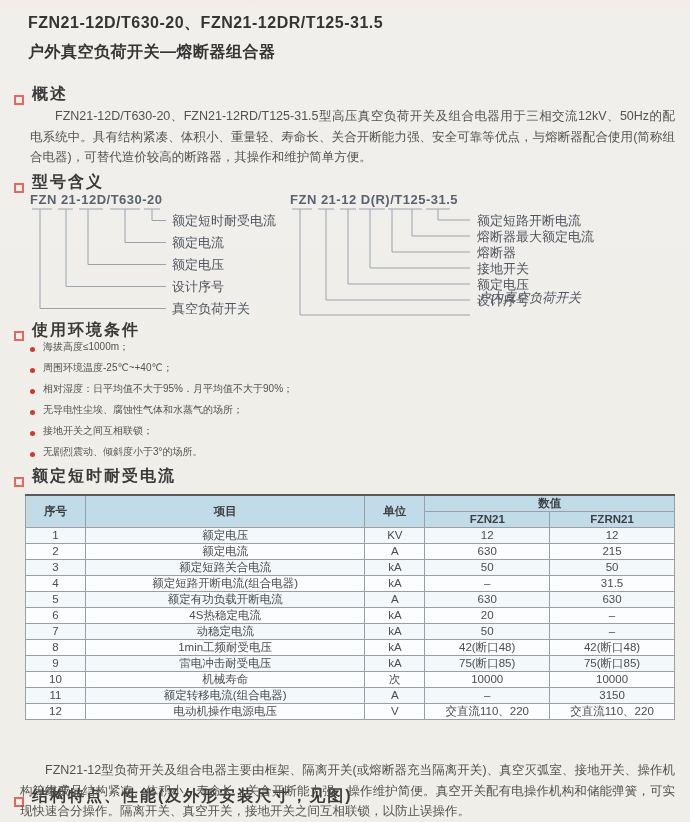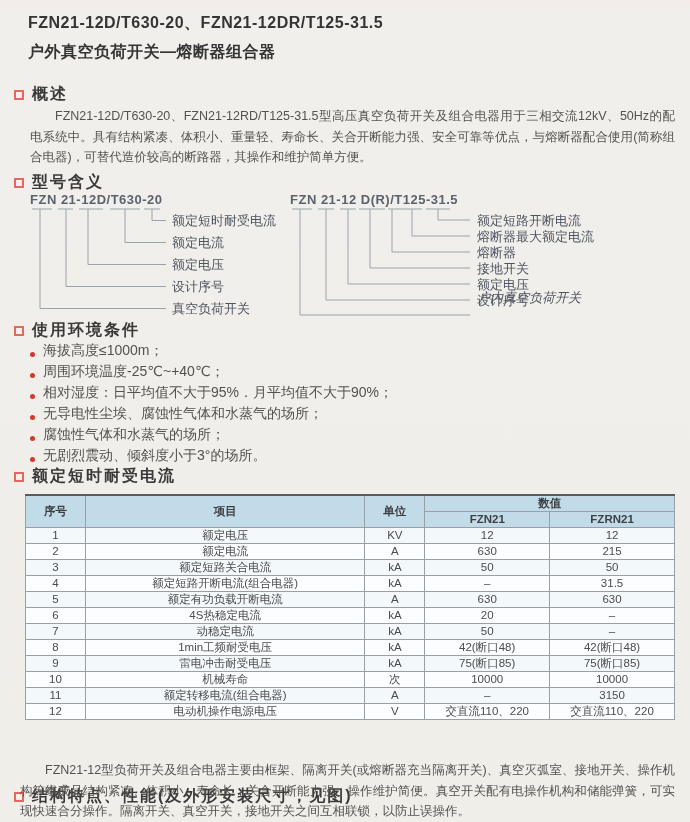--- a/index.html
+++ b/index.html
@@ -11,38 +11,38 @@
     overflow:hidden;
   }
   .page { position:relative; width:690px; height:822px;
     background:linear-gradient(180deg,#f3ece9 0,#f1efeb 14px,#f0eee9 100%); }
 
   
   .doc-title { position:absolute; left:28px; top:8px; width:640px;
     font-size:16px; line-height:29px; font-weight:800; color:#353535; letter-spacing:.5px; }
 
   
-  .sec-head { position:absolute; display:flex; align-items:center; gap:8px; }
+  .sec-head { position:absolute; display:flex; align-items:flex-end; gap:8px; }
   .sec-square { width:10px; height:10px; border:2px solid #e2695e; background:#fbeeec; flex:0 0 auto; }
   .sec-label { font-size:16px; font-weight:800; color:#3a3a3a; letter-spacing:2px; }
 
   
   .para { position:absolute; font-size:12.5px; line-height:20.5px; color:#54524f;
     text-align:justify; text-indent:2em; }
 
   
   .diagram { position:absolute; }
   .model-str { position:absolute; left:0; top:0; font-size:13px; font-weight:700;
     color:#5a626d; letter-spacing:.5px; white-space:nowrap; }
   .diagram svg { position:absolute; left:0; top:0; }
   .dg-label { position:absolute; font-size:13px; color:#4e5560; white-space:nowrap; line-height:13px; }
 
   
   .env-list { position:absolute; left:30px; top:340px; width:620px; }
-  .env-item { display:flex; align-items:center; height:21px; font-size:14px; color:#54524f; }
+  .env-item { display:flex; align-items:flex-start; height:21px; font-size:10px; color:#54524f; }
   .env-dot { width:5px; height:5px; border-radius:50%; background:#cf3a2c; margin:7px 8px 0 0; flex:0 0 auto; }
 
   
   .tech-table { position:absolute; left:25px; top:494px; width:650px;
     border-collapse:collapse; font-size:11.5px; color:#4c4c4c;
     border-top:2px solid #5b5b5b; background:#f7fafc; }
   .tech-table th, .tech-table td { border:1px solid #98a0a6; text-align:center; padding:0 2px;
     height:16px; line-height:14px; font-weight:400; }
   .tech-table thead th { background:#c2dbe9; font-weight:700; color:#3d3f42; }
   .tech-table tbody tr:nth-child(odd) td { background:#f3f8fb; }
@@ -129,21 +129,21 @@
     <div class="env-item">
         <span class="env-dot"></span>
         <span>相对湿度：日平均值不大于95%．月平均值不大于90%；</span>
       </div>
     <div class="env-item">
         <span class="env-dot"></span>
         <span>无导电性尘埃、腐蚀性气体和水蒸气的场所；</span>
       </div>
     <div class="env-item">
         <span class="env-dot"></span>
-        <span>腐蚀性气体和水蒸气的场所；</span>
+        <span>接地开关之间互相联锁；</span>
       </div>
     <div class="env-item">
         <span class="env-dot"></span>
         <span>无剧烈震动、倾斜度小于3°的场所。</span>
       </div>
   </div>
 
   <div class="sec-head" style="left:14px; top:466px;">
     <span class="sec-square"></span>
     <span class="sec-label">额定短时耐受电流</span>

